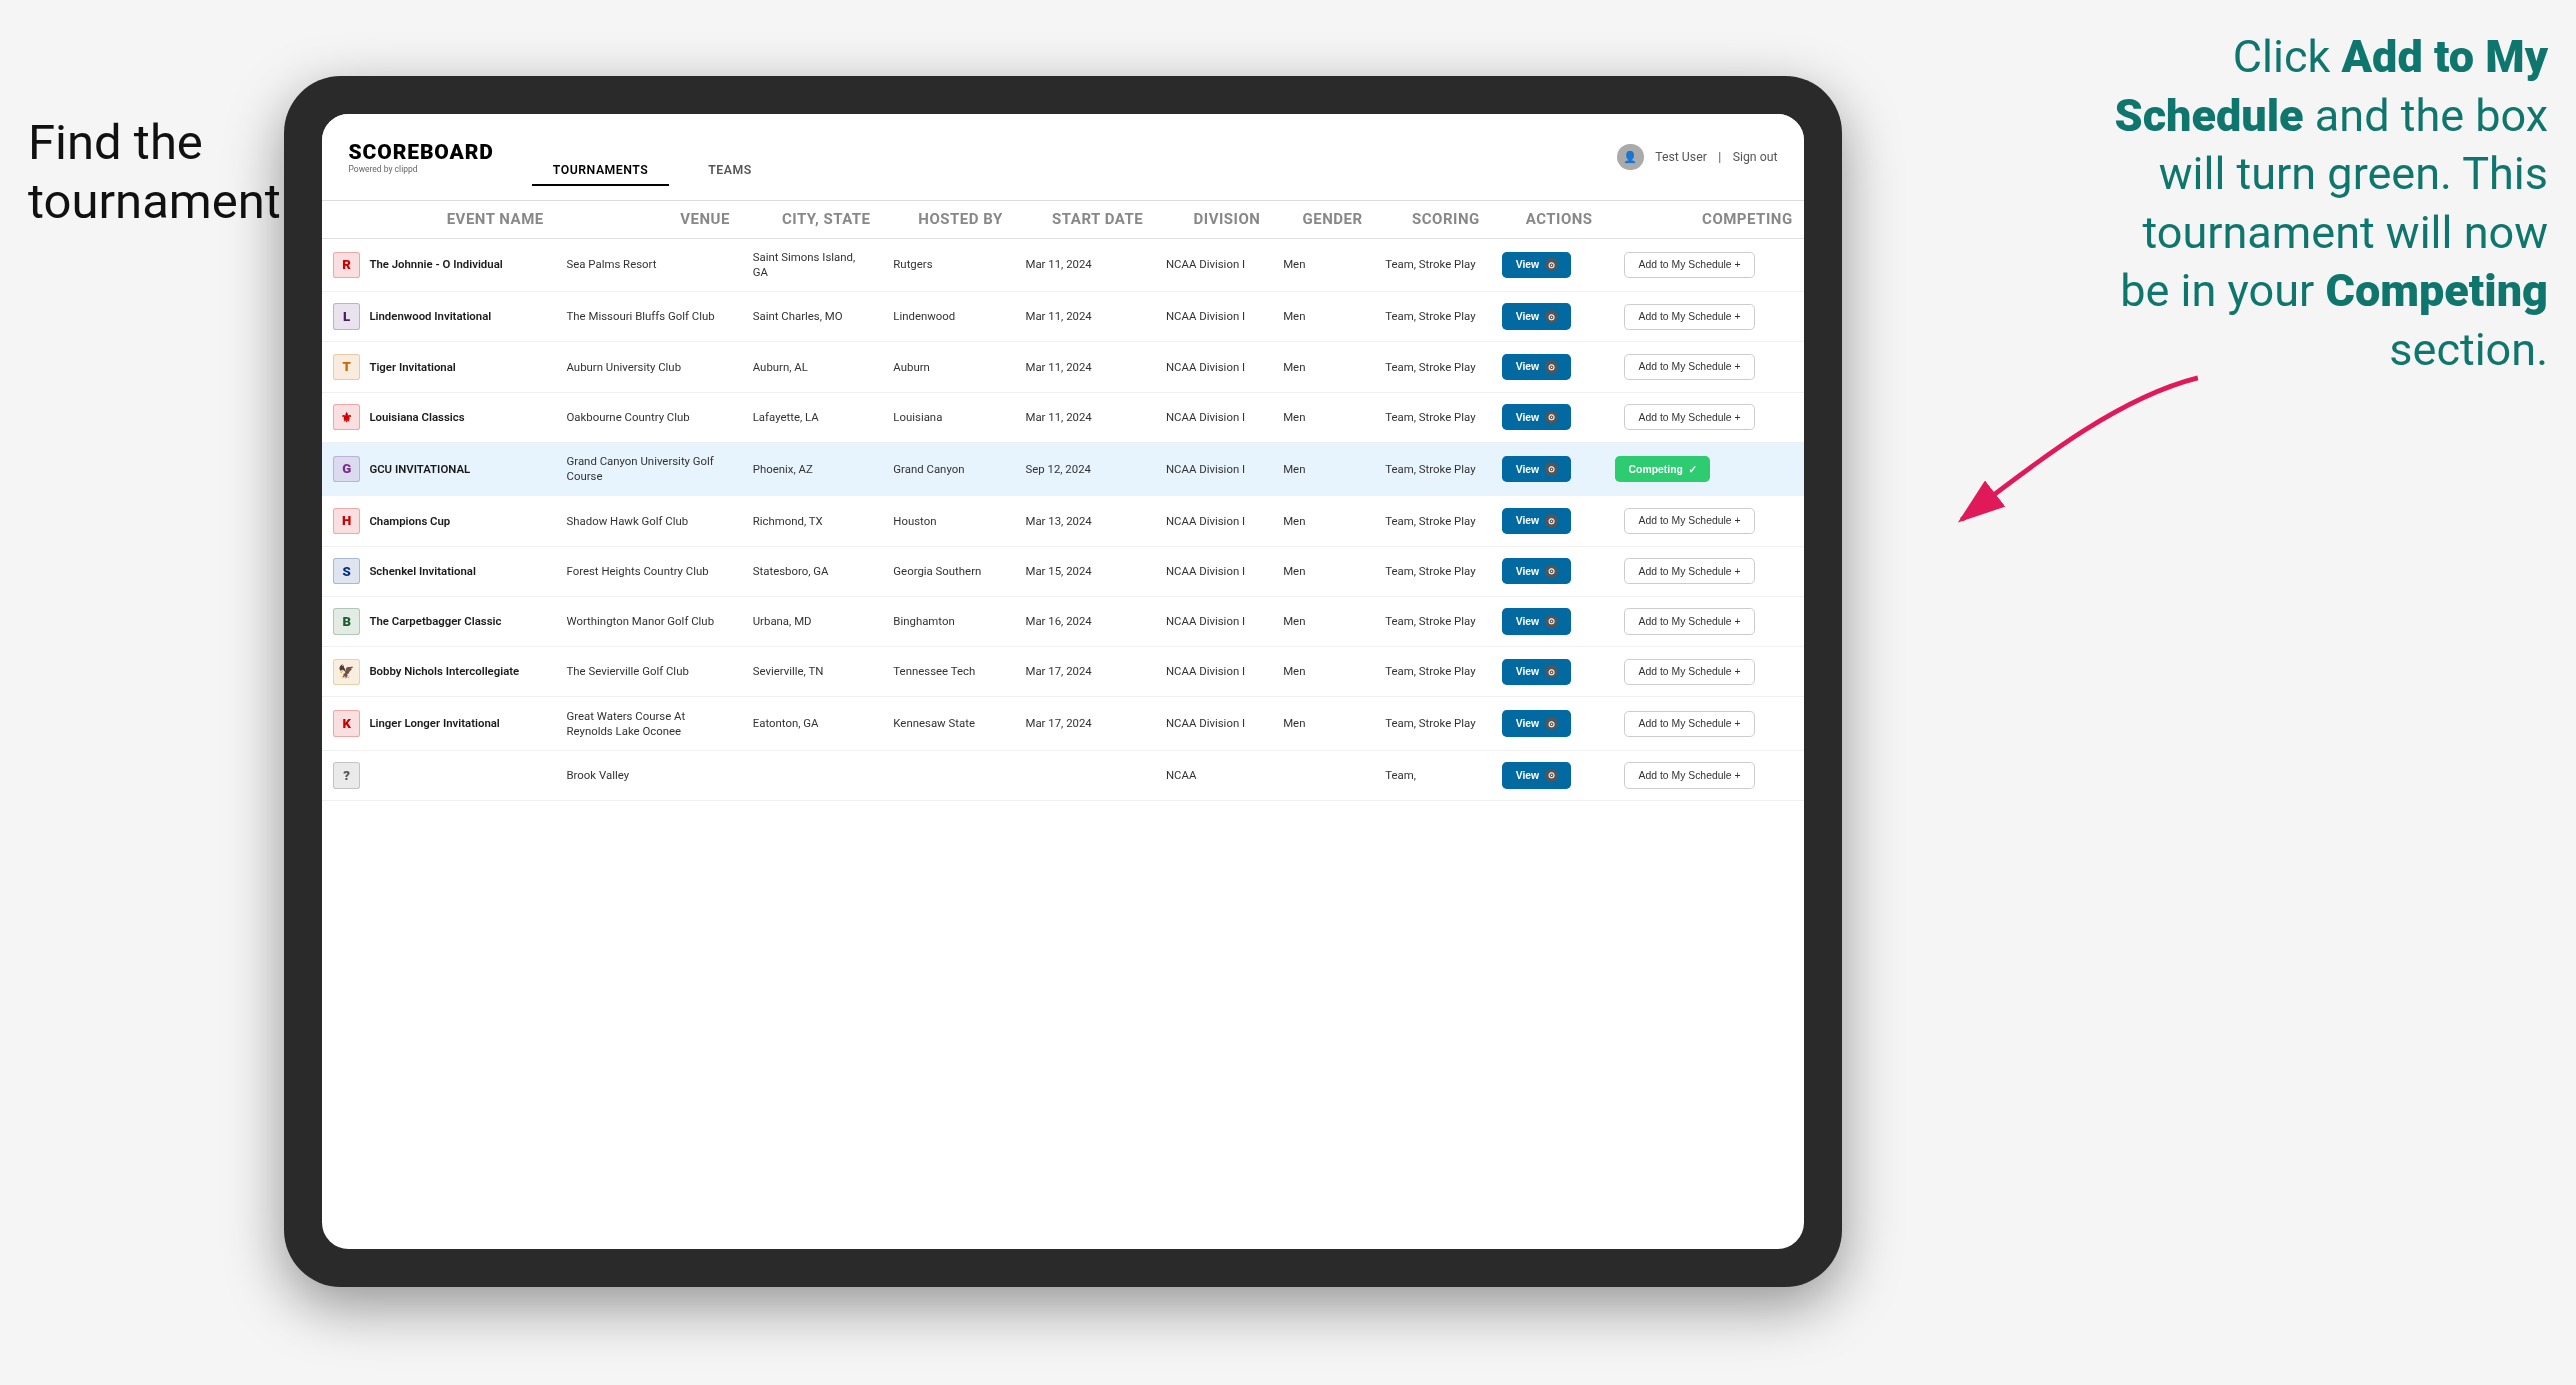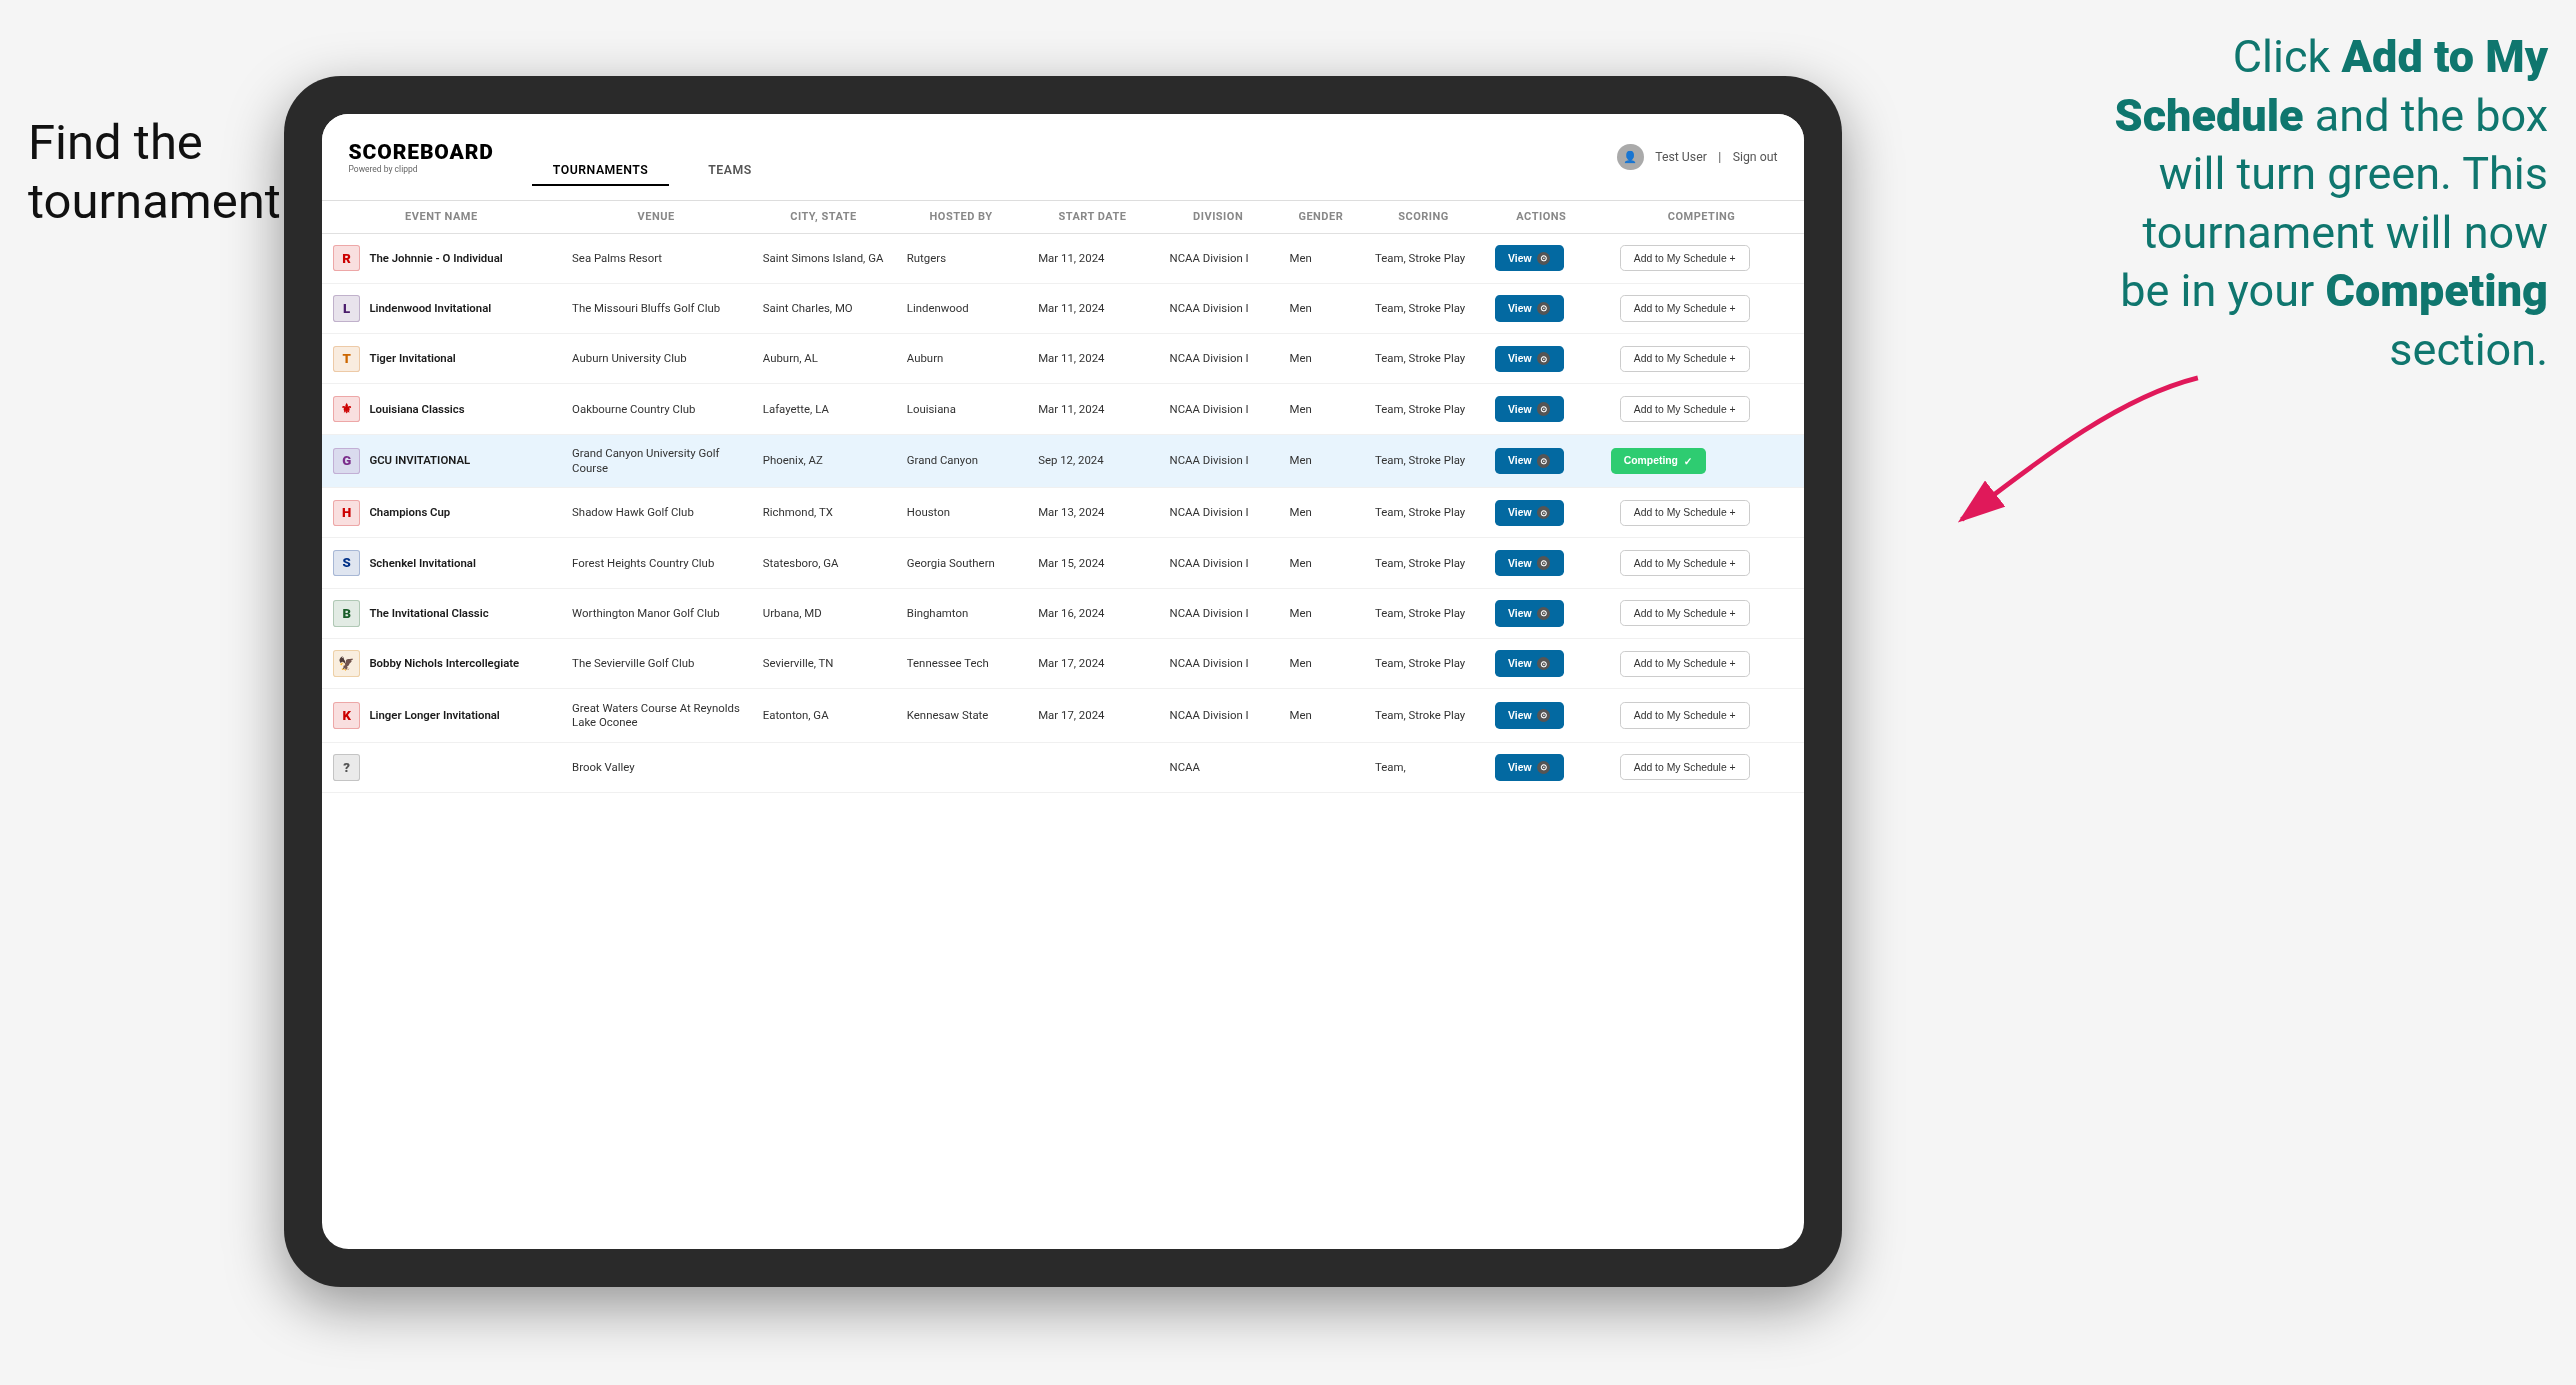--- a/index.html
+++ b/index.html
@@ -146,22 +146,22 @@
     }
 
     table {
       width: 100%;
       border-collapse: collapse;
       font-size: 11.4px;
     }
 
     thead th {
       padding: 9.5px 11.4px;
-      text-align: center;
-      font-size: 11px;
+      text-align: right;
+      font-size: 15px;
       font-weight: 700;
       color: #888;
       text-transform: uppercase;
       letter-spacing: 0.5px;
       border-bottom: 0.9px solid #e0e0e0;
       white-space: nowrap;
       background: #fff;
       position: sticky;
       top: 0;
       z-index: 2;
@@ -510,21 +510,21 @@
   </button>
               </td>
               <td class="col-competing">
                 <button class="add-schedule-btn">Add to My Schedule +</button>
               </td>
             </tr>
             <tr>
               <td class="col-event">
     <div class="event-name-cell">
       <div class="team-logo" style="background:#1a5e2a20;color:#1a5e2a;border:0.9px solid #1a5e2a40;">B</div>
-      <span class="event-name-text">The Invitational Classic</span>
+      <span class="event-name-text">The Carpetbagger Classic</span>
     </div>
               </td>
               <td>Worthington Manor Golf Club</td>
               <td>Urbana, MD</td>
               <td>Binghamton</td>
               <td>Mar 16, 2024</td>
               <td>NCAA Division I</td>
               <td>Men</td>
               <td>Team, Stroke Play</td>
               <td class="col-actions">

